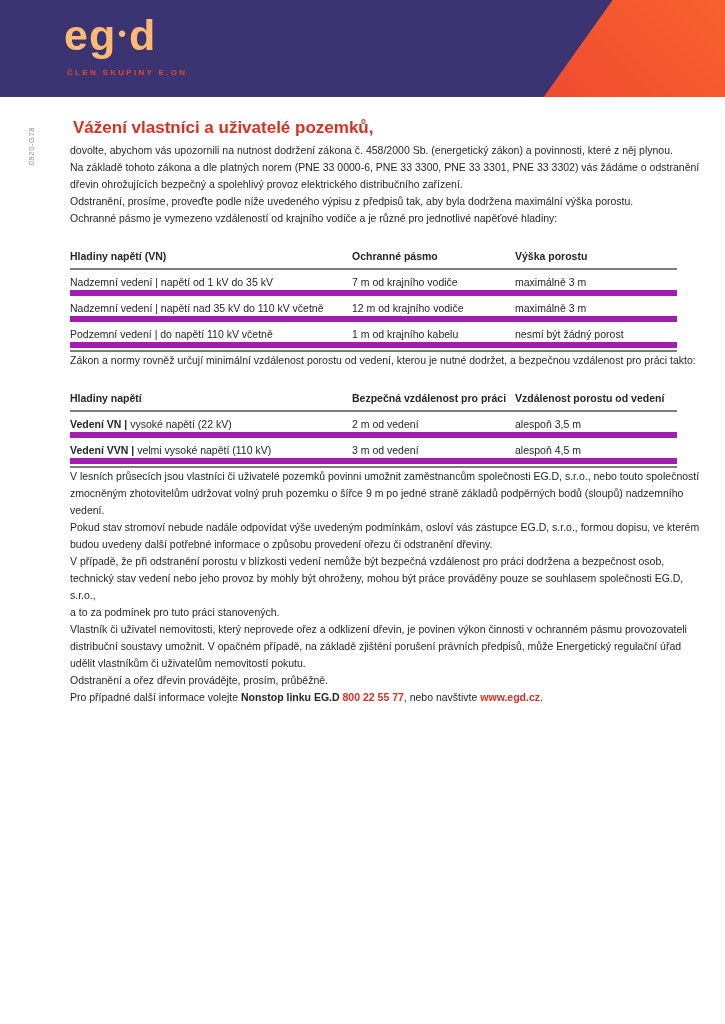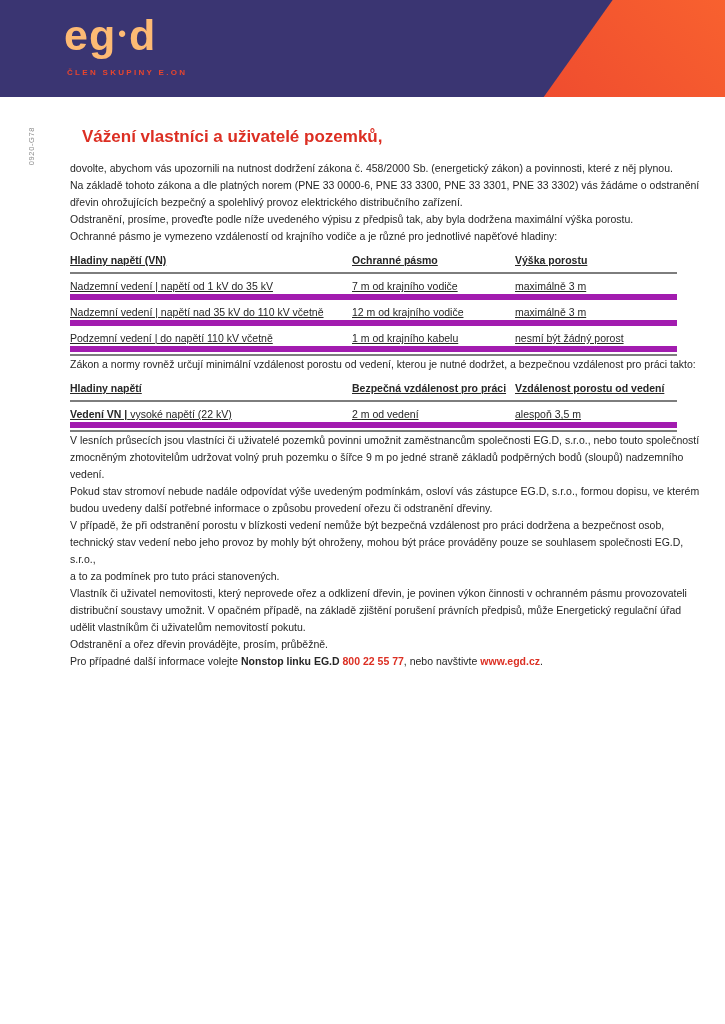--- a/index.html
+++ b/index.html
@@ -36,28 +36,28 @@
   }
   
   .side-code {
     position:absolute; left:27px; top:127px;
     writing-mode:vertical-rl; transform:rotate(180deg);
     font-size:7.5px; color:#8c8c8c; letter-spacing:0.6px;
   }
   
   .content { position:absolute; left:70px; top:114px; width:648px; color:#262626; }
   h1.title {
-    margin:12px; font-size:17px; line-height:22px; font-weight:bold; color:#dc2f23;
+    margin:3px; font-size:17px; line-height:22px; font-weight:bold; color:#dc2f23;
   }
   p.body {
     margin:0; font-size:10.5px; line-height:17px; color:#262626; white-space:pre;
   }
   .mt-intro   { margin-top:8px;  }
   .mt-lead1   { margin-top:17px; }
-  .mt-table   { margin-top:6px;text-decoration:underline;  }
+  .mt-table   { margin-top:20px;  }
   .mt-lead2   { margin-top:29px; }
   .mt-forest  { margin-top:30px; }
   .mt-par     { margin-top:15px; }
   .mt-note    { margin-top:15px; }
   .mt-final   { margin-top:9px;  }
   
   .tbl-wrap {
     width:607px;
     border-bottom:2px solid #7d7d7d;
     padding-bottom:2px;
@@ -143,20 +143,25 @@
             <th class="c2">Bezpečná vzdálenost pro práci</th>
             <th class="c3">Vzdálenost porostu od vedení</th>
           </tr>
         </thead>
         <tbody>
           <tr>
             <td class="c1"><span class="b">Vedení VN |</span> <span>vysoké napětí (22 kV)</span></td>
             <td class="c2">2 m od vedení</td>
             <td class="c3">alespoň 3,5 m</td>
           </tr>
+          <tr>
+            <td class="c1"><span class="b">Vedení VVN |</span> <span>velmi vysoké napětí (110 kV)</span></td>
+            <td class="c2">3 m od vedení</td>
+            <td class="c3">alespoň 4,5 m</td>
+          </tr>
         </tbody>
       </table>
     </div>
 
     <p class="body mt-forest">V lesních průsecích jsou vlastníci či uživatelé pozemků povinni umožnit zaměstnancům společnosti EG.D, s.r.o., nebo touto společností
 zmocněným zhotovitelům udržovat volný pruh pozemku o šířce 9 m po jedné straně základů podpěrných bodů (sloupů) nadzemního
 vedení.</p>
 
     <p class="body mt-par">Pokud stav stromoví nebude nadále odpovídat výše uvedeným podmínkám, osloví vás zástupce EG.D, s.r.o., formou dopisu, ve kterém
 budou uvedeny další potřebné informace o způsobu provedení ořezu či odstranění dřeviny.</p>

